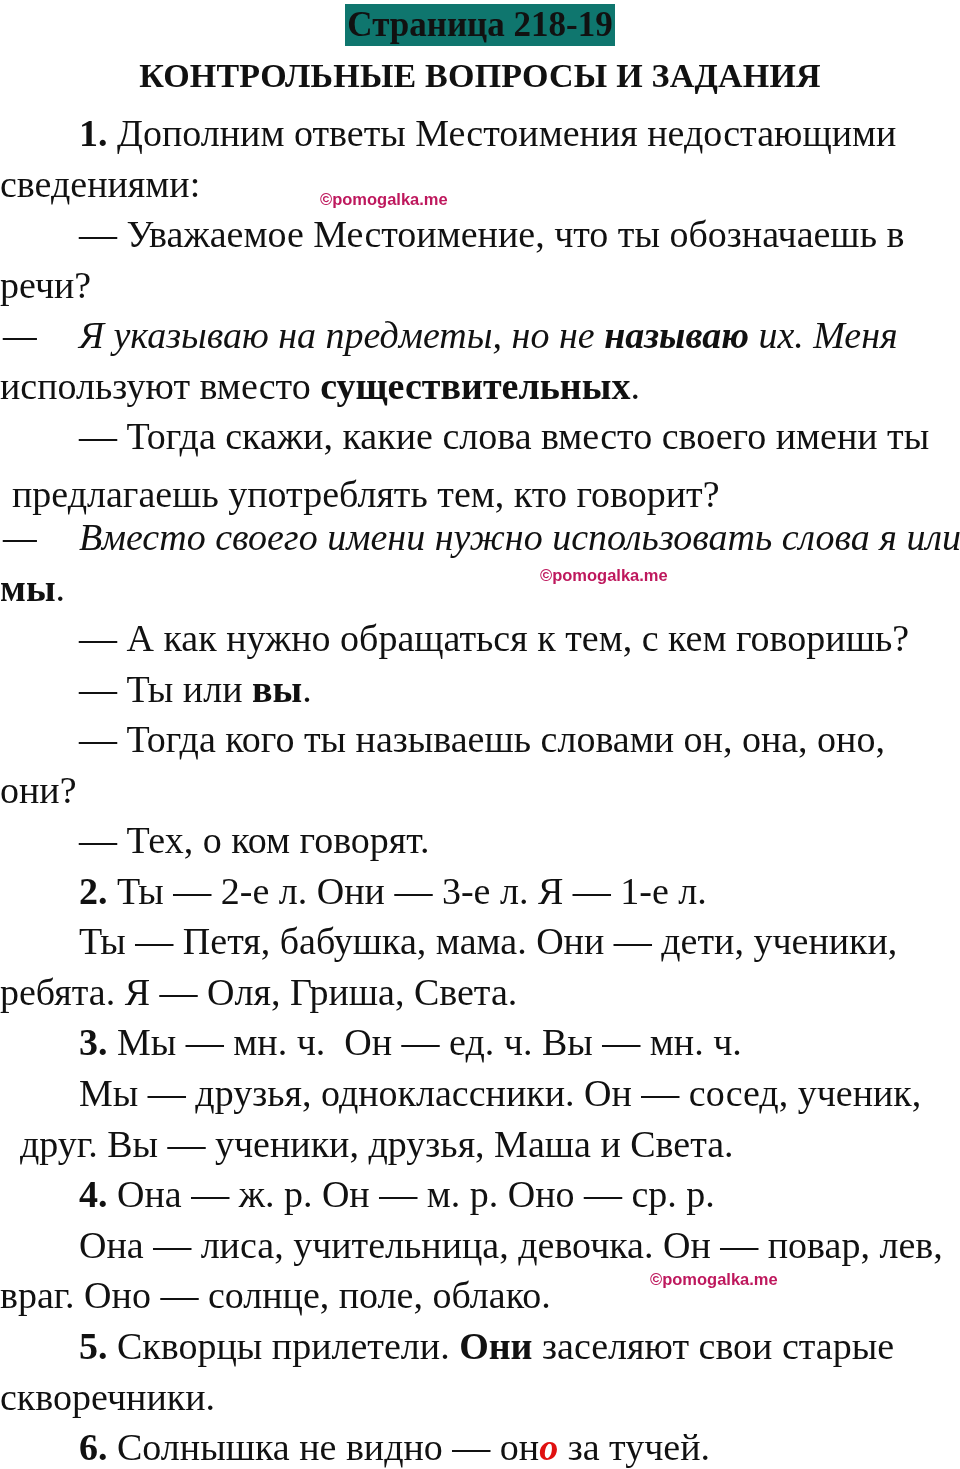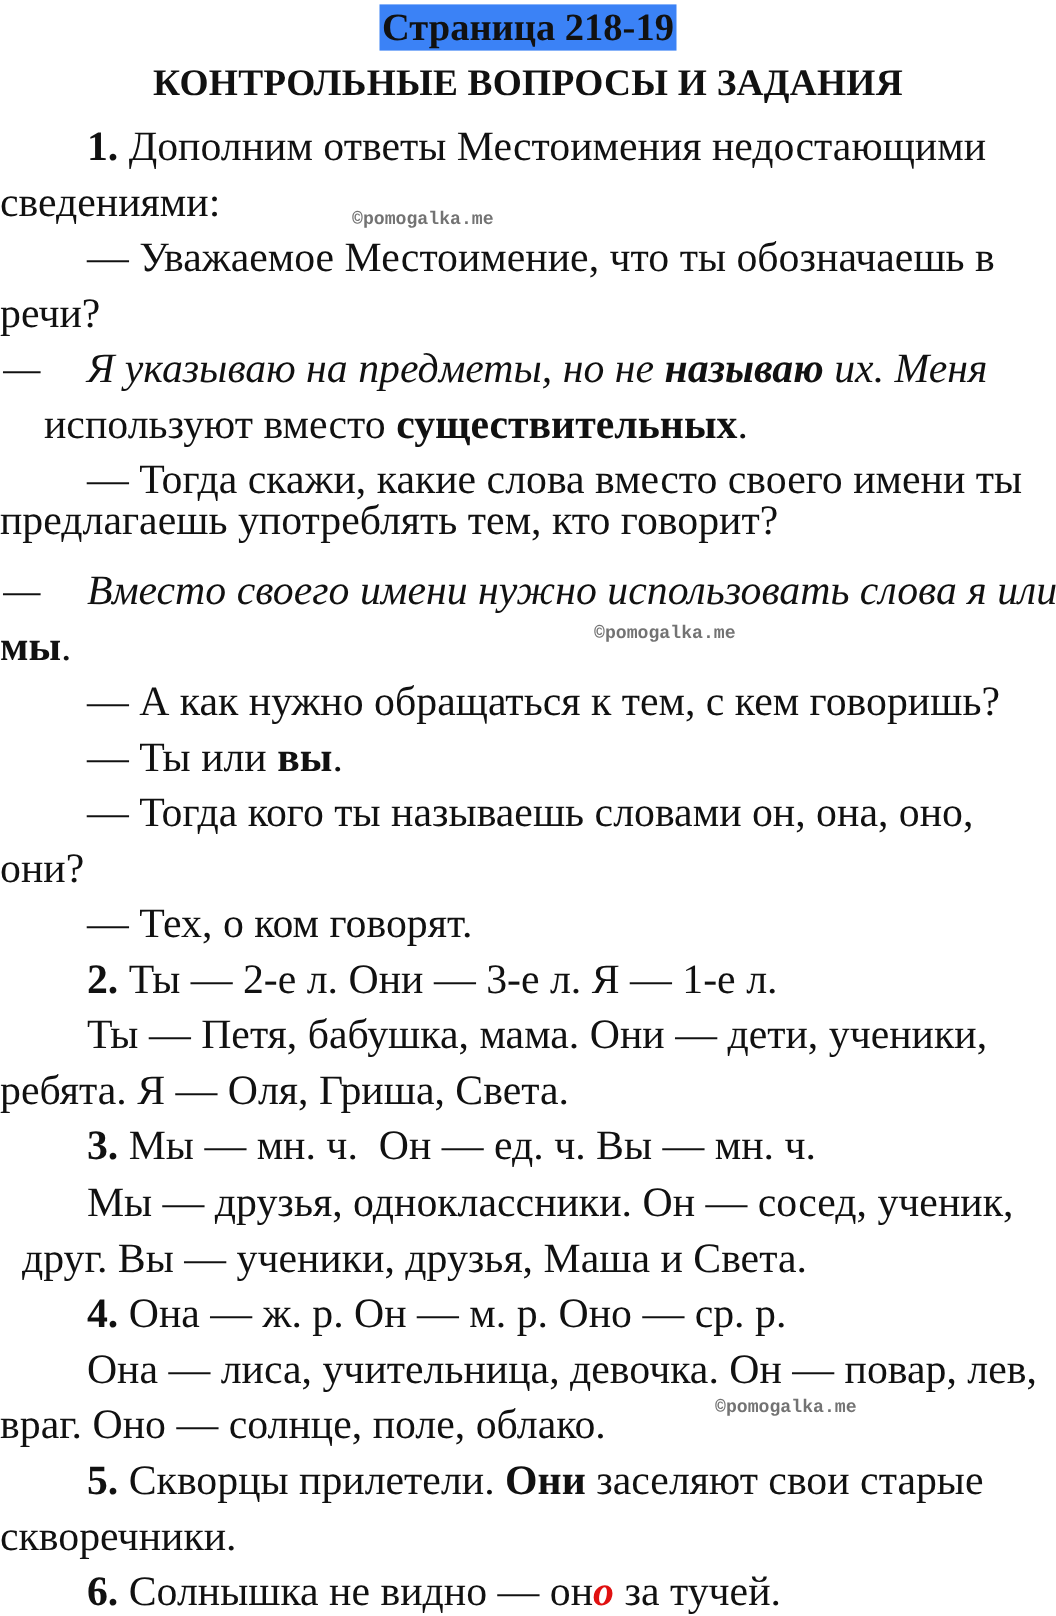--- a/index.html
+++ b/index.html
@@ -23,21 +23,21 @@
     }
     .title-wrap {
       position: absolute;
       top: 4px;
       left: 0;
       width: 960px;
       text-align: center;
     }
     .title {
       display: inline-block;
-      background: #3b82f6;
+      background: #0f766e;
       font-weight: bold;
       font-size: 35px;
       line-height: 42px;
       padding: 0 2px;
     }
     .heading {
       position: absolute;
       top: 54px;
       left: 0;
       width: 960px;
@@ -54,24 +54,24 @@
       font-size: 38px;
       line-height: 40px;
     }
     .indent { left: 79px; }
     .dash-first { left: 3px; font-style: italic; }
     .dash-first .dash { display: inline-block; width: 76px; }
     b { font-weight: bold; }
     .red { color: #e01010; font-weight: bold; font-style: italic; }
     .wm {
       position: absolute;
-      font-family: Liberation Mono, monospace;
+      font-family: Liberation Sans, sans-serif;
       font-weight: bold;
       font-size: 16.5px;
-      color: #737373;
+      color: #be185d;
       white-space: nowrap;
       text-align: right;
     }
   </style>
 </head>
 <body>
 
 <div class="page">
 
   <div class="title-wrap">
@@ -84,26 +84,26 @@
   </div>
   <div class="line" style="top:164px;">сведениями:</div>
   <div class="wm" style="left:320px; top:190px;">©pomogalka.me</div>
 
   <div class="line indent" style="top:214px;">— Уважаемое Местоимение, что ты обозначаешь в</div>
   <div class="line" style="top:265px;">речи?</div>
 
   <div class="line dash-first" style="top:315px;">
     <span class="dash">—</span><span>Я указываю на предметы, но не </span><b>называю</b><span> их. Меня</span>
   </div>
-  <div class="line" style="top:366px;padding-left:40px;">
+  <div class="line" style="top:366px;">
     <span>используют вместо </span><b>существительных</b><span>.</span>
   </div>
 
   <div class="line indent" style="top:416px;">— Тогда скажи, какие слова вместо своего имени ты</div>
-  <div class="line" style="top:453px;">предлагаешь употреблять тем, кто говорит?</div>
+  <div class="line" style="top:474px;padding-left:12px;">предлагаешь употреблять тем, кто говорит?</div>
 
   <div class="line dash-first" style="top:517px;">
     <span class="dash">—</span><span>Вместо своего имени нужно использовать слова я или</span>
   </div>
   <div class="line" style="top:568px;">
     <b>мы</b><span>.</span>
   </div>
   <div class="wm" style="left:540px; top:566px;">©pomogalka.me</div>
 
   <div class="line indent" style="top:618px;">— А как нужно обращаться к тем, с кем говоришь?</div>

